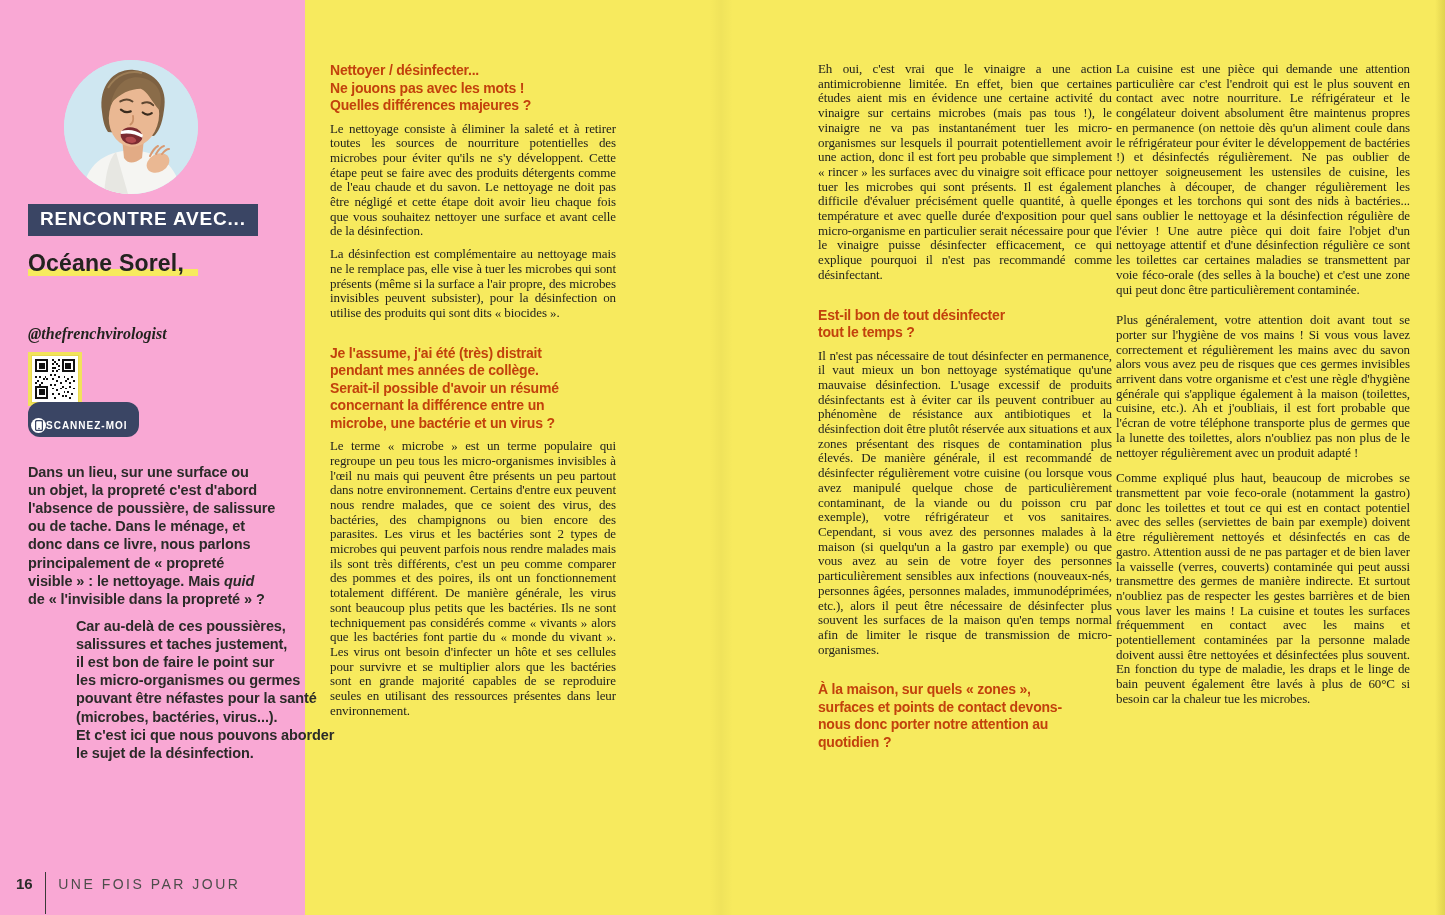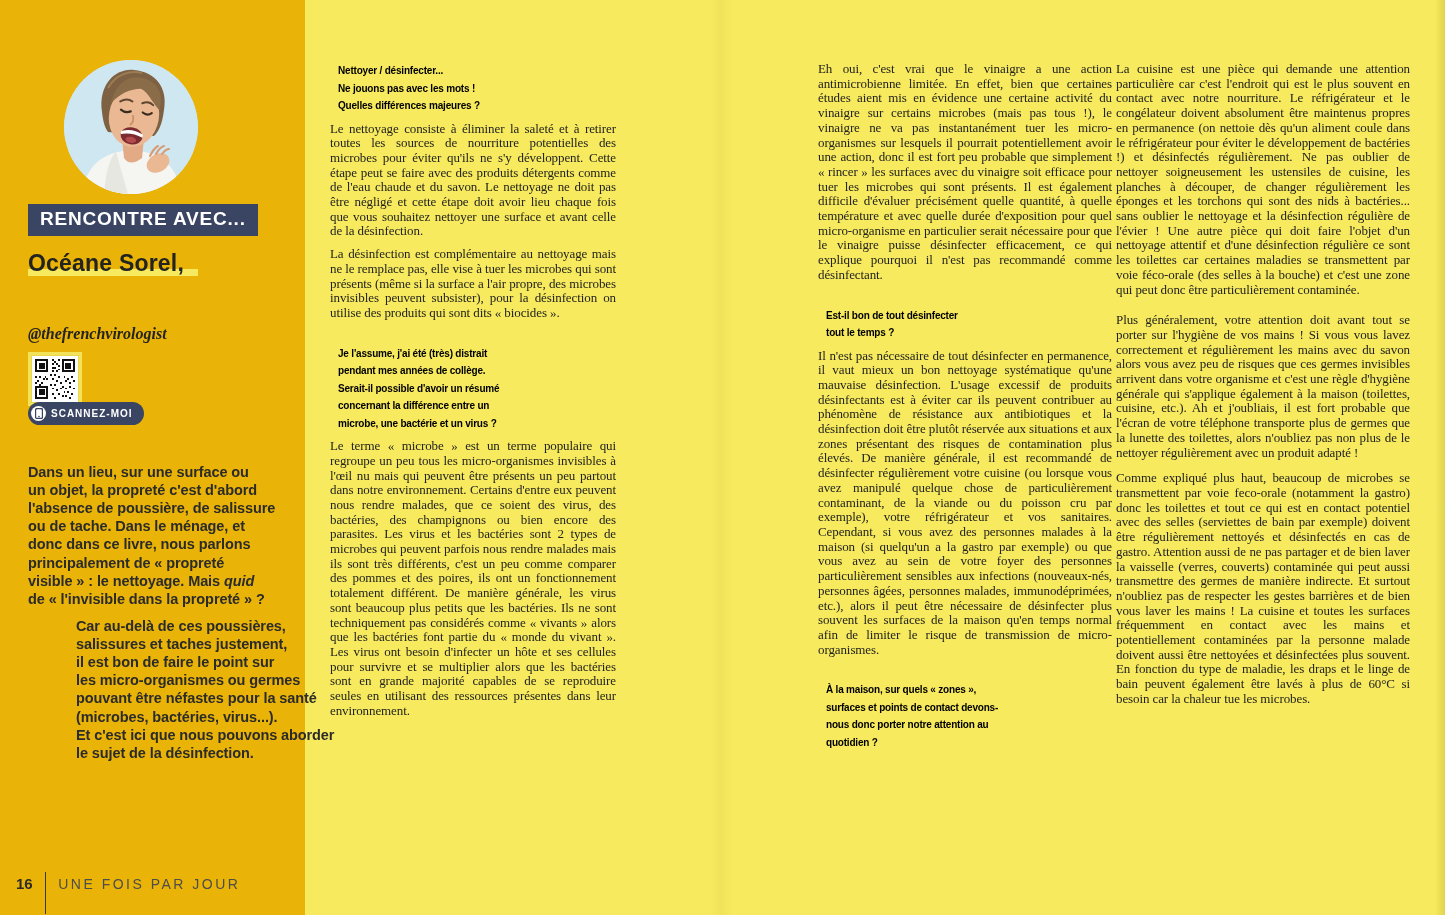--- a/index.html
+++ b/index.html
@@ -22,35 +22,35 @@
     position:absolute;left:404px;top:0;width:24px;height:100%;
     background:linear-gradient(to right, rgba(0,0,0,0) 0%, rgba(0,0,0,0.03) 50%, rgba(0,0,0,0) 100%);
   }
   
   .col{position:absolute;top:62px;}
   .col1{left:330px;width:286px;}
   .col2{left:818px;width:294px;}
   .col3{left:1116px;width:294px;}
   .qhead{
     font-family:"Liberation Sans", sans-serif;
-    font-weight:700;font-size:10px;line-height:17.5px;
-    letter-spacing:-0.2px;color:#000000;
-    white-space:pre-line;margin:0 0 7px 8px;
+    font-weight:700;font-size:14px;line-height:17.5px;
+    letter-spacing:-0.2px;color:#c2410c;
+    white-space:pre-line;margin:0 0 7px 0;
   }
   .qhead.later{margin-top:24px;}
   .qbody{
     font-family:"Liberation Serif", serif;
     font-size:13px;line-height:14.7px;letter-spacing:-0.1px;
     text-align:justify;margin:0 0 11px 0;color:#23231f;
     hyphens:auto;-webkit-hyphens:auto;
   }
   .qbody.nogap{margin-bottom:8px;}
   .qbody.gap-top{margin-top:16px;}
   
-  .sidebar{position:absolute;left:0;top:0;width:305px;height:915px;background:#eab308;}
+  .sidebar{position:absolute;left:0;top:0;width:305px;height:915px;background:#f9a8d4;}
   .avatar{
     position:absolute;left:64px;top:60px;width:134px;height:134px;border-radius:50%;
     overflow:hidden;background:#cfe7f1;
   }
   .badge{
     position:absolute;left:28px;top:204px;
     background:#3a4564;color:#ffffff;
     font-weight:700;font-size:19px;letter-spacing:0.8px;
     padding:4px 12px 6px 12px;white-space:nowrap;
   }
@@ -71,22 +71,22 @@
   }
   .qr{
     position:absolute;left:28px;top:352px;width:48px;height:48px;
     background:#ffffff;border:3px solid #f2e35a;box-shadow:0 0 0 1px #e8d84e inset;
     display:flex;align-items:center;justify-content:center;
   }
   .qr svg{width:40px;height:40px;}
   .scan-pill{
     position:absolute;left:28px;top:402px;
     background:#3a4564;color:#ffffff;border-radius:12px;
-    display:inline-flex;align-items:center;gap:5px;
-    padding:2px 11px 2px 3px;height:19px;
+    display:inline-flex;align-items:center;
+    padding:14px 11px 2px 3px;height:19px;
   }
   .scan-pill .ph{
     width:15px;height:15px;border-radius:50%;background:#ffffff;
     display:flex;align-items:center;justify-content:center;flex:0 0 auto;
   }
   .scan-pill .lbl{font-weight:700;font-size:10px;letter-spacing:1px;}
   .intro{
     position:absolute;left:28px;width:278px;
     font-weight:600;font-size:14.5px;line-height:18.2px;letter-spacing:-0.1px;
     white-space:pre-line;color:#2b2b29;

